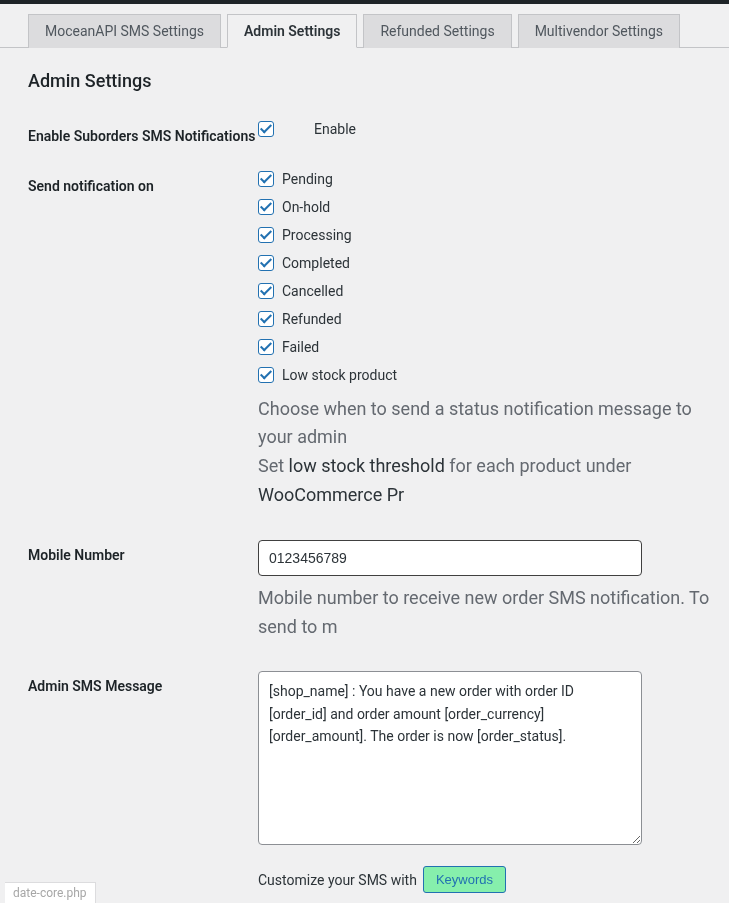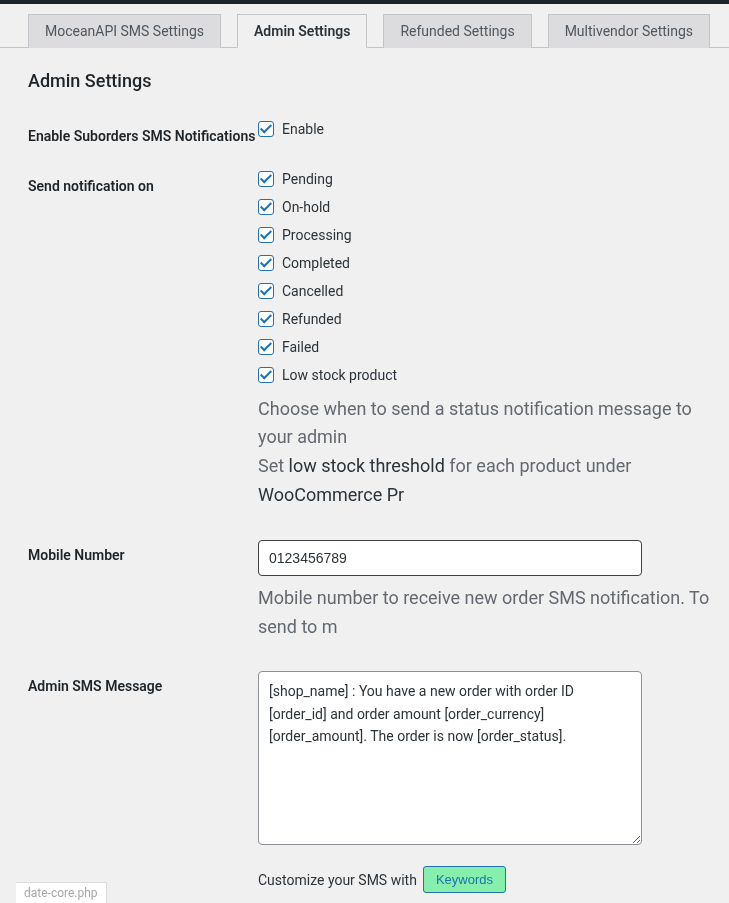--- a/index.html
+++ b/index.html
@@ -11,21 +11,21 @@
       width: 729px;
       height: 903px;
       overflow: hidden;
     }
     .topbar {
       height: 4px;
       background: #1d2327;
     }
     .tabs {
       display: flex;
-      gap: 16px;
+      gap: 6px;
       padding: 9px 0 0 28px;
       background: #f0f0f1;
       border-bottom: 1px solid #c3c4c7;
       position: relative;
     }
     .tab {
       background: #dcdcde;
       border: 1px solid #c3c4c7;
       border-bottom: none;
       padding: 8px 16px;
@@ -70,21 +70,21 @@
     }
     .form-field {
       flex: 1;
       padding-right: 0;
     }
     .checkbox-row {
       display: flex;
       align-items: center;
       margin-bottom: 12px;
     }
-    .checkbox-row:last-of-type { margin-bottom: 8px; }
+    .checkbox-row:last-of-type { margin-bottom: 8px; gap: 32px; }
     .cb {
       appearance: none;
       width: 16px;
       height: 16px;
       border: 1px solid #2271b1;
       border-radius: 3px;
       background: #fff;
       margin-right: 8px;
       cursor: pointer;
       position: relative;
@@ -148,21 +148,21 @@
       border: 1px solid #2271b1;
       background: #86efac;
       color: #2271b1;
       border-radius: 3px;
       cursor: pointer;
       font-size: 13px;
     }
     .status-path {
       position: absolute;
       bottom: 0;
-      left: 16px;
+      left: 5px;
       background: #fff;
       color: #a7a7a7;
       font-size: 12px;
       padding: 3px 8px;
       border: 1px solid #dcdcde;
       border-left: none;
       border-bottom: none;
     }
     .wrap { position: relative; width: 729px; height: 903px; }
   </style>

